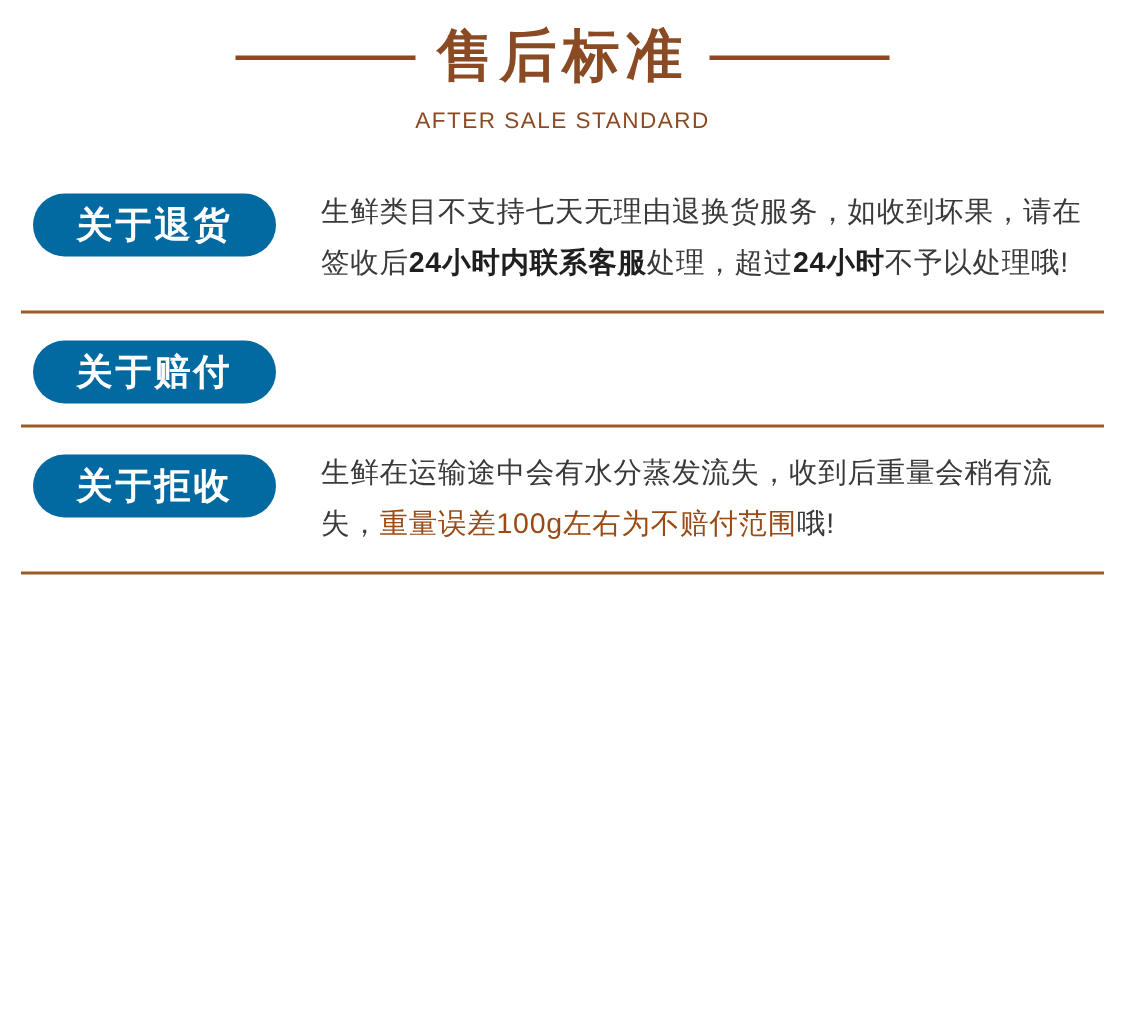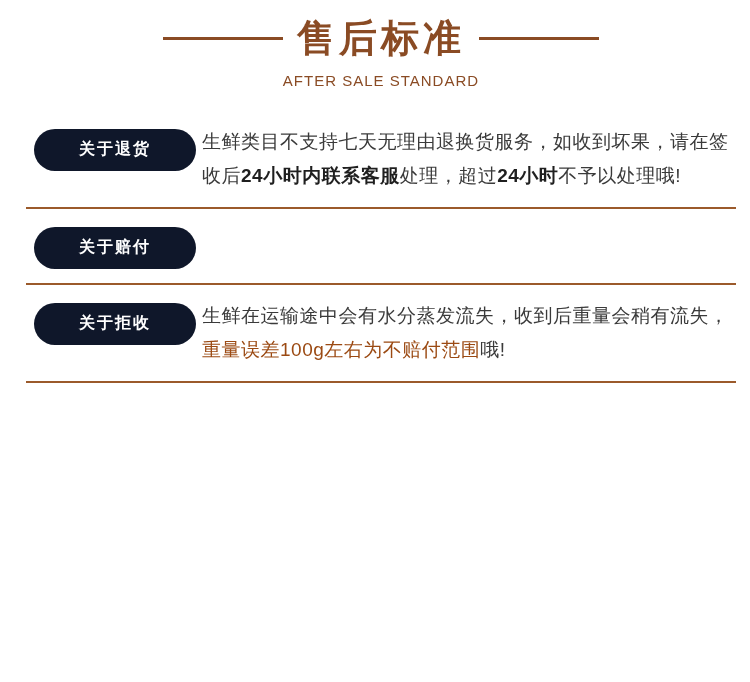--- a/index.html
+++ b/index.html
@@ -12,21 +12,20 @@
     background: #ffffff;
     font-family: "Liberation Sans", sans-serif;
     color: #333333;
     overflow: hidden;
   }
   .page {
     position: relative;
     width: 750px;
     height: 486px;
     box-sizing: border-box;
-    padding-left: 12px;
   }
 
   
   .header {
     padding-top: 18px;
     text-align: center;
   }
   .title-row {
     display: flex;
     align-items: center;
@@ -67,34 +66,34 @@
   }
   .divider {
     height: 2px;
     background: #9b5a2b;
     margin: 0 14px;
   }
   .tag {
     flex: 0 0 auto;
     width: 162px;
     height: 42px;
-    background: #0f172a;
+    background: #0369a1;
     border-radius: 21px;
     color: #ffffff;
-    font-size: 16px;
+    font-size: 24px;
     font-weight: bold;
     letter-spacing: 2px;
     display: flex;
     align-items: center;
     justify-content: center;
     margin-top: 4px;
   }
   .body-text {
     flex: 1 1 auto;
-    margin-left: 6px;
+    margin-left: 30px;
     font-size: 19px;
     line-height: 34px;
     color: #3a3a3a;
     letter-spacing: 0.5px;
   }
   .em {
     font-weight: bold;
     color: #1f1f1f;
   }
   .em-brown {

